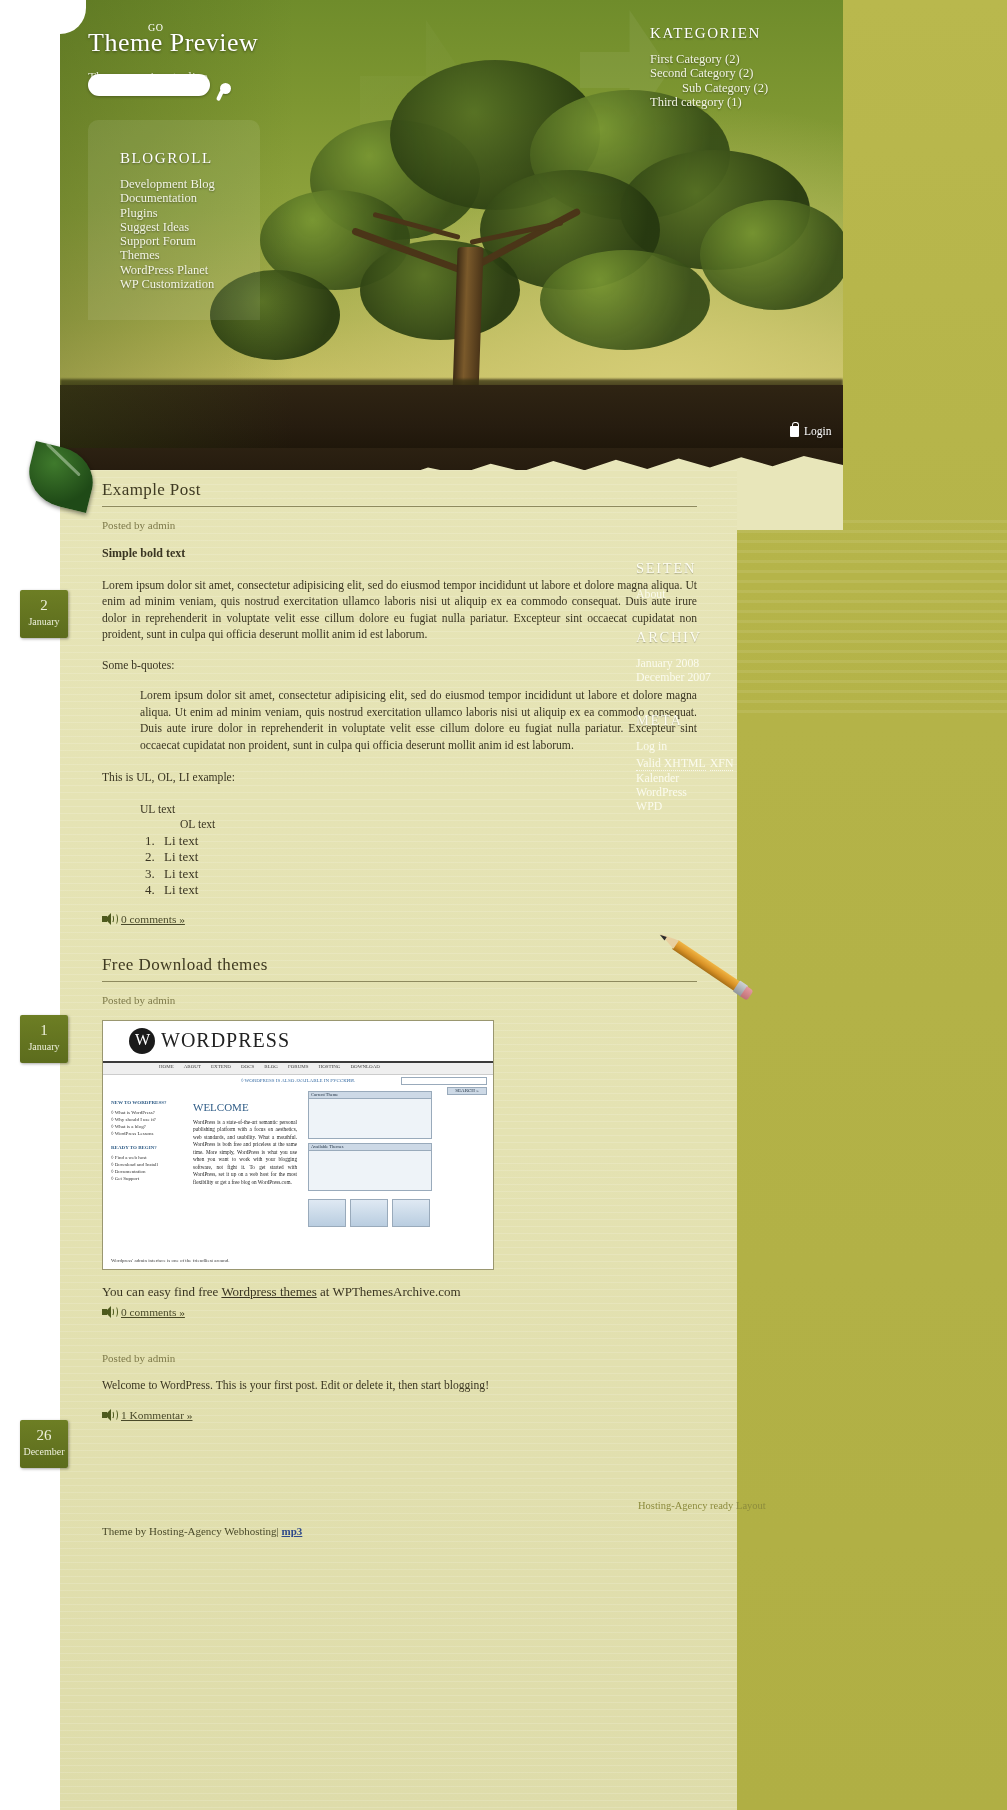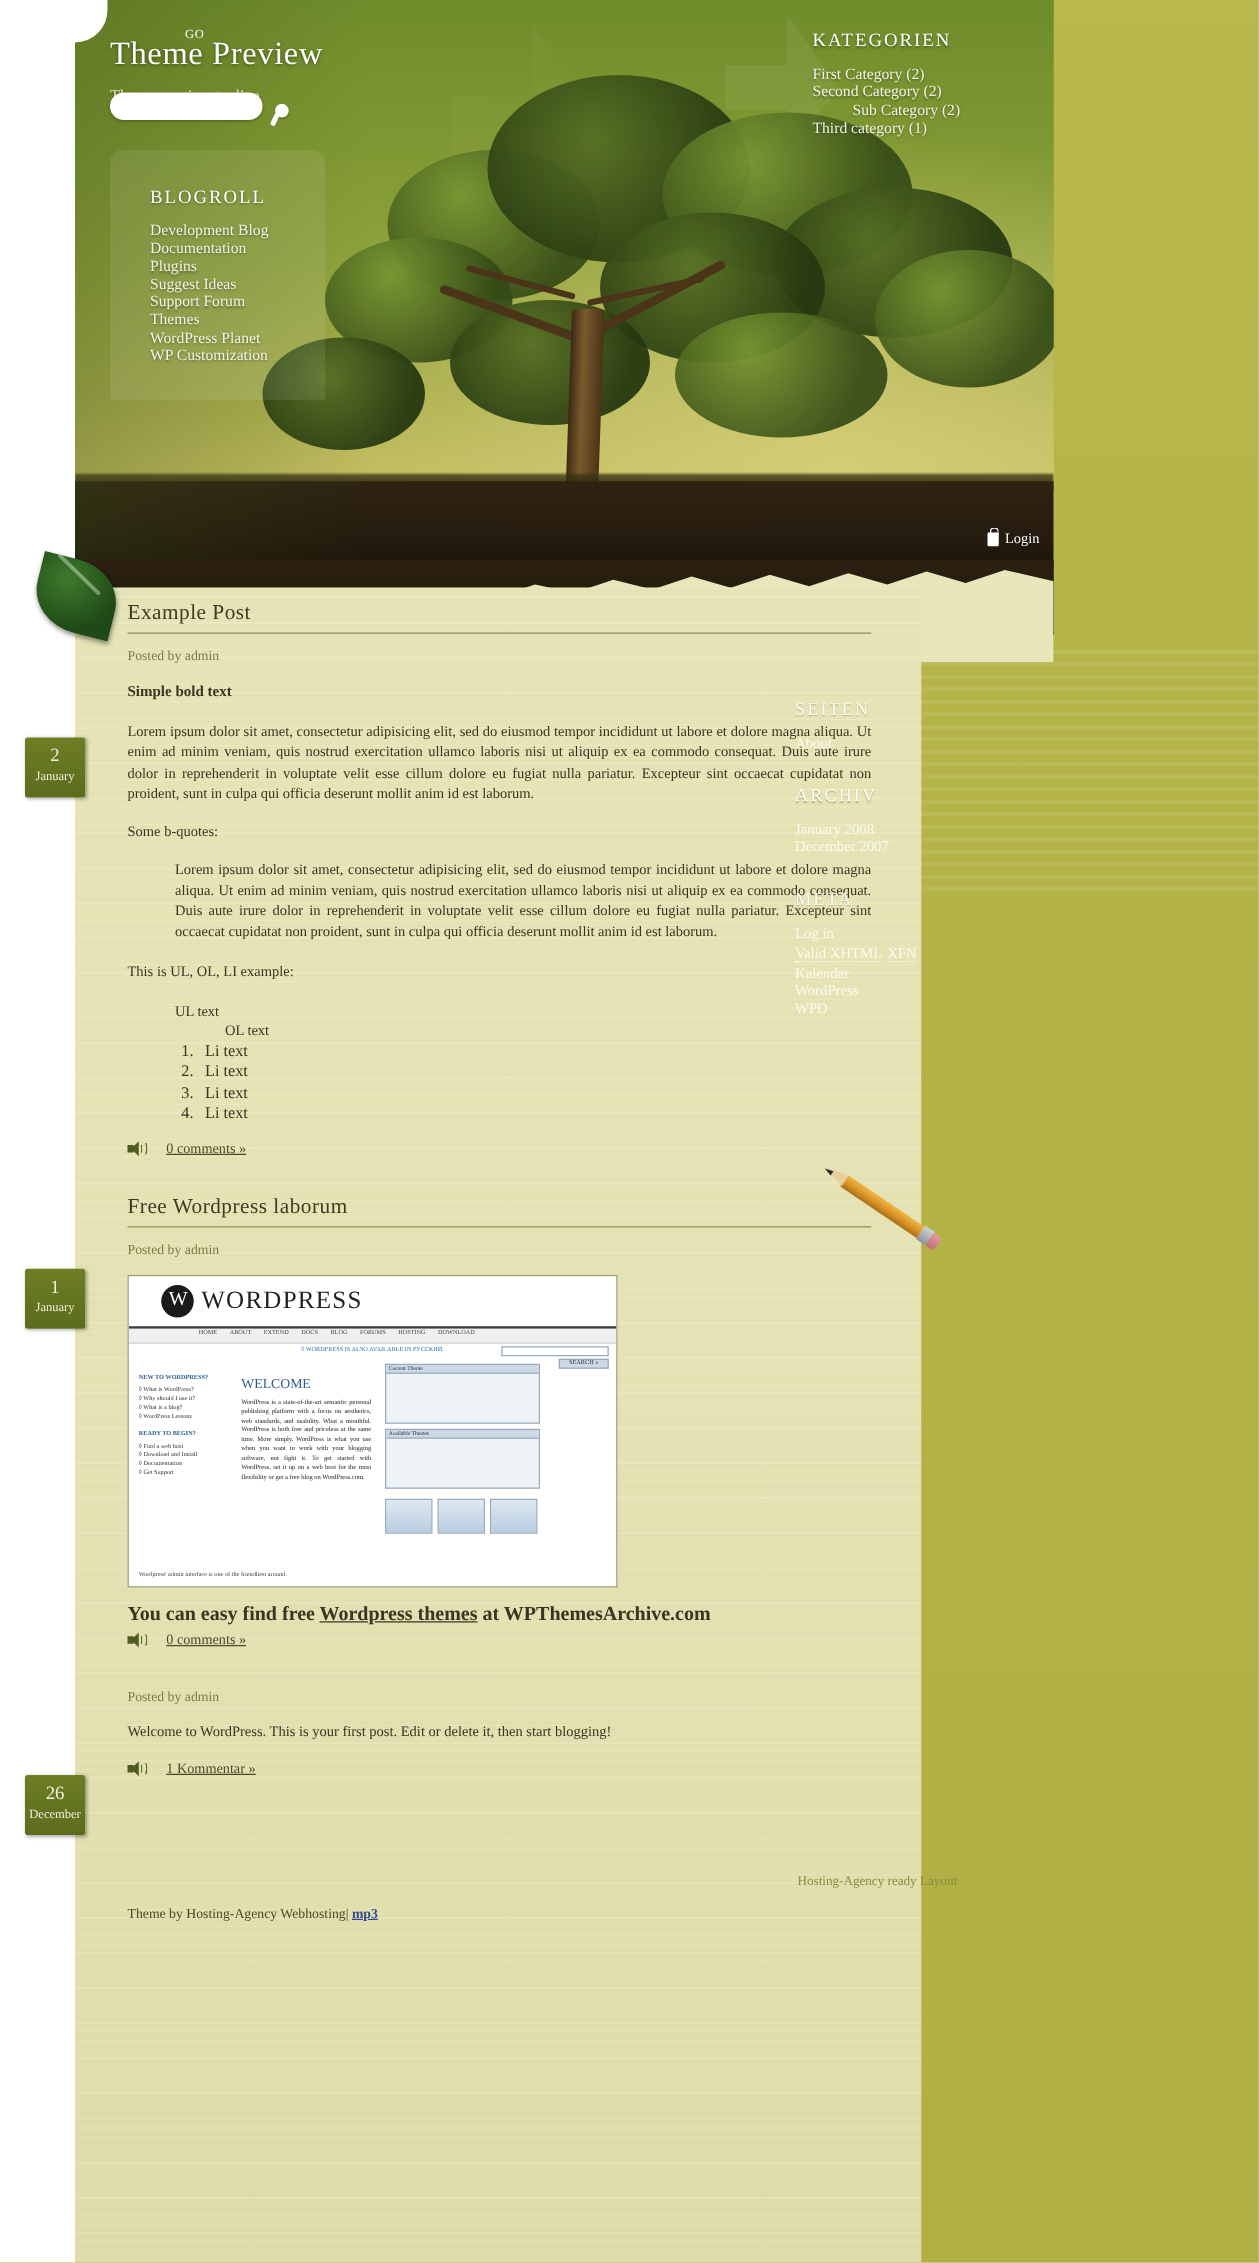--- a/index.html
+++ b/index.html
@@ -228,21 +228,21 @@
     position:absolute; left:3px; top:0; width:0; height:0;
     border-top:6px solid transparent; border-bottom:6px solid transparent;
     border-right:6px solid #4e5a1e;
   }
   .speaker .w1,.speaker .w2{
     position:absolute; border:1.4px solid #4e5a1e; border-left-color:transparent;
     border-top-color:transparent; border-bottom-color:transparent; border-radius:50%;
   }
   .speaker .w1{ left:8px; top:2px; width:4px; height:8px; }
   .speaker .w2{ left:10px; top:0px; width:6px; height:12px; }
-  .comments a{ font-size:11.4px; color:#4a4a2a; text-decoration:underline; cursor:pointer;margin-left:12px; }
+  .comments a{ font-size:11.4px; color:#4a4a2a; text-decoration:underline; cursor:pointer; }
 
   
   .datebadge{
     position:absolute; left:20px; width:48px; height:48px; z-index:6;
     background:linear-gradient(180deg,#6d7e24,#5c6c1d);
     color:#eef0dc; text-align:center; border-radius:2px;
     box-shadow:1px 1px 3px rgba(0,0,0,.35);
   }
   .datebadge .d{ font-size:15px; line-height:22px; padding-top:4px; }
   .datebadge .m{ font-size:10px; line-height:12px; }
@@ -264,21 +264,21 @@
   .shot .col-l{ position:absolute; left:8px; top:78px; width:74px; font-size:5px; color:#333; line-height:7px; }
   .shot .col-l b{ display:block; color:#2f5c86; margin-bottom:3px; font-size:5px; }
   .shot .col-m{ position:absolute; left:90px; top:98px; width:104px; font-size:5.2px; color:#222; line-height:7.5px; text-align:justify; }
   .shot .col-r{ position:absolute; left:205px; top:70px; width:124px; }
   .shot .panel{ border:1px solid #9ab; background:#eef3f8; height:48px; margin-bottom:4px; }
   .shot .panel .bar{ height:7px; background:#cdd9e6; border-bottom:1px solid #9ab; font-size:4.5px; color:#234; padding-left:2px; }
   .shot .thumbs{ position:absolute; left:205px; top:178px; display:flex; gap:4px; }
   .shot .thumbs div{ width:38px; height:28px; border:1px solid #9ab; background:linear-gradient(180deg,#dfe9f3,#b9cde0); }
   .shot .footline{ position:absolute; left:8px; bottom:6px; font-size:5px; color:#444; }
 
-  .post .caption{ font-size:16px; color:#3a3522; margin:0 0 6px 0;font-weight:bold; }
+  .post .caption{ font-size:13px; color:#3a3522; margin:0 0 6px 0; }
   .post .caption a{ color:#3a3522; text-decoration:underline; }
 
   
   .sidebar{ position:absolute; left:636px; top:560px; width:220px; z-index:4; color:#fff; }
   .sidebar .widget{ margin-bottom:28px; }
   .sidebar h3{
     margin:0 0 10px 0; font-weight:normal; font-size:14.5px; letter-spacing:1.7px;
     color:#fdfdf2; text-shadow:0 1px 1px rgba(0,0,0,.25);
   }
   .sidebar ul{ margin:0; padding:0; list-style:none; }
@@ -436,21 +436,21 @@
           <span class="body"></span>
             <span class="cone"></span>
             <span class="w1"></span>
             <span class="w2"></span>
         </span>
         <a>0 comments »</a>
       </div>
     </div>
 
     <div class="post">
-      <h2>Free Wordpress laborum</h2>
+      <h2>Free Download themes</h2>
       <div class="meta">Posted by admin</div>
 
       <div class="shot">
         <div class="wp-top">
           <span class="wp-logo"></span>
           <span class="wp-word">WORDPRESS</span>
         </div>
         <div class="wp-nav">
           <span>HOME</span>
           <span>ABOUT</span>

